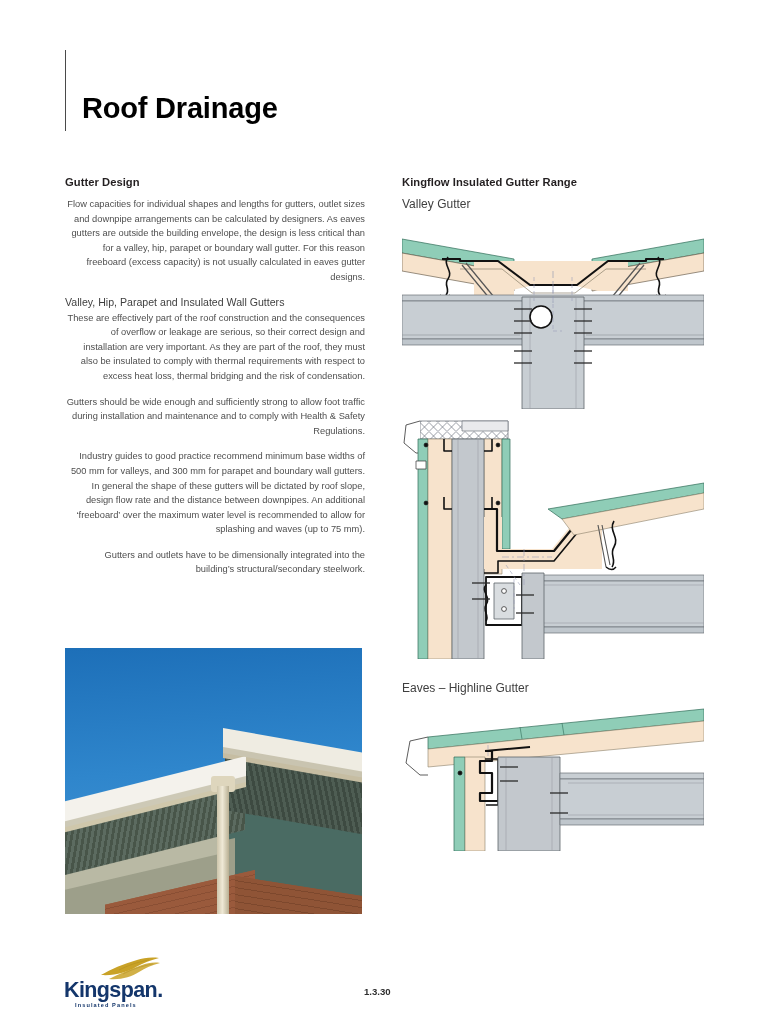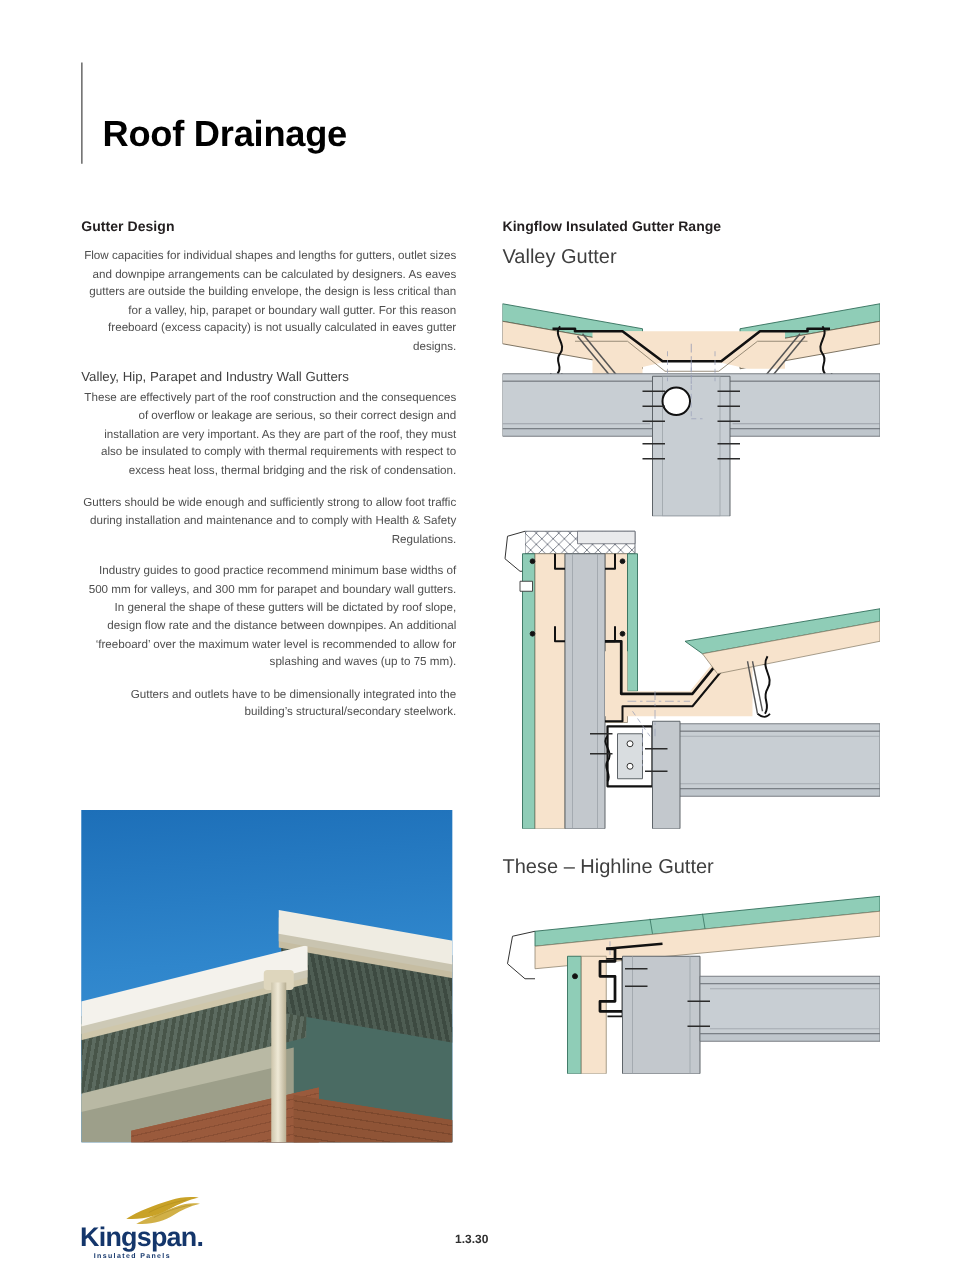--- a/index.html
+++ b/index.html
@@ -181,21 +181,21 @@
     left: 170px; top: 228px; width: 140px; height: 60px;
     background: repeating-linear-gradient(0deg, #8f5436 0px, #8f5436 6px, #7d482d 6px, #7d482d 7px),
                 #8f5436;
     transform: skewY(9deg);
     transform-origin: left top;
   }
 
   
   .fig-caption {
     margin: 0 0 6px 0;
-    font-size: 16px;
+    font-size: 12px;
     font-weight: normal;
     color: #3f3f3f;
   }
   .fig { width: 302px; position: relative; }
   .fig svg { display: block; }
 
   
   .footer { position: absolute; left: 0; top: 958px; width: 646px; height: 66px; }
   .logo { position: absolute; left: 64px; top: 0px; width: 120px; height: 56px; }
   .logo-word {
@@ -222,21 +222,21 @@
   <div class="title-block">
     <div class="title-rule"></div>
     <h1 class="page-title">Roof Drainage</h1>
   </div>
 
   <div class="col-left">
     <h2 class="sec-head">Gutter Design</h2>
 
     <p class="body">Flow capacities for individual shapes and lengths for gutters, outlet sizes and downpipe arrangements can be calculated by designers. As eaves gutters are outside the building envelope, the design is less critical than for a valley, hip, parapet or boundary wall gutter. For this reason freeboard (excess capacity) is not usually calculated in eaves gutter designs.</p>
 
-    <h3 class="sub-head">Valley, Hip, Parapet and Industry Wall Gutters</h3>
+    <h3 class="sub-head">Valley, Hip, Parapet and Insulated Wall Gutters</h3>
     <p class="body">These are effectively part of the roof construction and the consequences of overflow or leakage are serious, so their correct design and installation are very important. As they are part of the roof, they must also be insulated to comply with thermal requirements with respect to excess heat loss, thermal bridging and the risk of condensation.</p>
     <p class="body">Gutters should be wide enough and sufficiently strong to allow foot traffic during installation and maintenance and to comply with Health &amp; Safety Regulations.</p>
     <p class="body">Industry guides to good practice recommend minimum base widths of 500 mm for valleys, and 300 mm for parapet and boundary wall gutters. In general the shape of these gutters will be dictated by roof slope, design flow rate and the distance between downpipes. An additional ‘freeboard’ over the maximum water level is recommended to allow for splashing and waves (up to 75 mm).</p>
     <p class="body">Gutters and outlets have to be dimensionally integrated into the building’s structural/secondary steelwork.</p>
   </div>
 
   <div class="photo-wrap">
     <div class="photo">
       <div class="sky"></div>
       <div class="clad-right"></div>
@@ -395,21 +395,21 @@
             <line x1="100" y1="148" x2="150" y2="148"></line>
           </g>
           <g stroke="#9aa0b8" stroke-width="0.6" stroke-dasharray="4 3">
             <line x1="112" y1="170" x2="112" y2="200"></line>
             <line x1="104" y1="156" x2="118" y2="176"></line>
           </g>
         </g>
       </svg>
     </div>
 
-    <p class="fig-caption" style="margin-top:22px">These – Highline Gutter</p>
+    <p class="fig-caption" style="margin-top:22px">Eaves – Highline Gutter</p>
     <div class="fig">
       <svg width="302" height="150" viewBox="0 0 302 150" xmlns="http://www.w3.org/2000/svg">
         <g stroke="#1a1a1a" stroke-width="0.8" fill="none" stroke-linejoin="round">
 
           <path d="M26,36 L8,40 L4,62 L18,74 L26,74" fill="#ffffff" stroke="#333" stroke-width="0.8"></path>
 
           <polygon points="26,36 302,8 302,20 26,48" fill="#8fcdb7" stroke="#2f6b58" stroke-width="0.7"></polygon>
           <polygon points="26,48 302,20 302,40 26,66" fill="#f7e3cc" stroke="#8a7f6a" stroke-width="0.6"></polygon>
           <line x1="118" y1="26" x2="120" y2="38" stroke="#2f6b58" stroke-width="0.6"></line>
           <line x1="160" y1="22" x2="162" y2="34" stroke="#2f6b58" stroke-width="0.6"></line>

